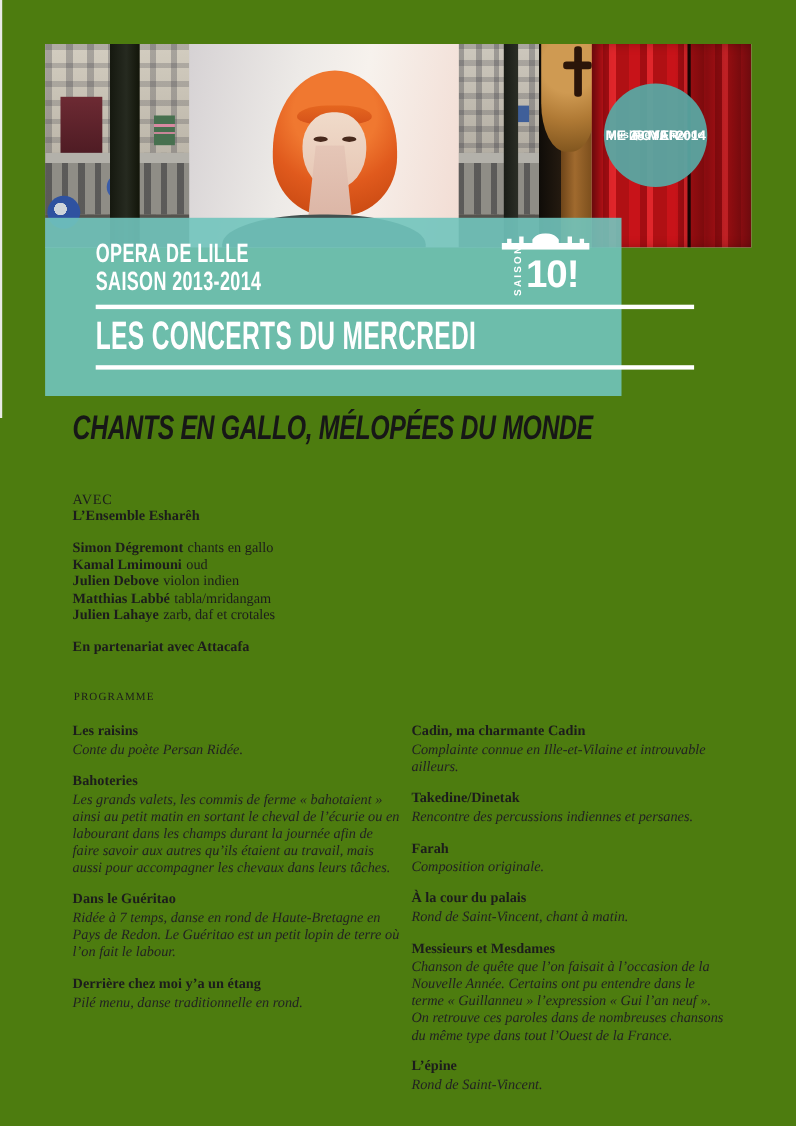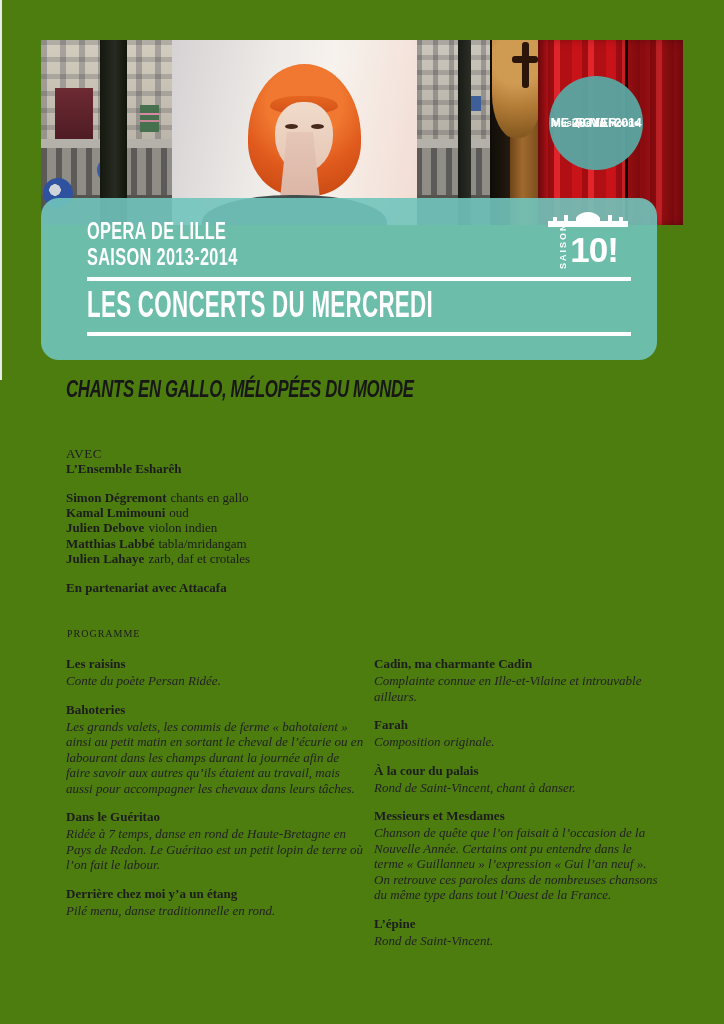--- a/index.html
+++ b/index.html
@@ -71,40 +71,40 @@
     background:linear-gradient(90deg, transparent 52%, rgba(30,0,0,.38) 72%, rgba(15,0,0,.15) 84%, rgba(0,0,0,.45) 100%);}
   .curtain-line{left:87px;top:0;width:3px;height:185px;background:#170404;}
 
   .badge{left:508px;top:36px;width:94px;height:94px;border-radius:50%;
     background:rgba(90,167,162,.95);display:flex;flex-direction:column;align-items:center;justify-content:center;
     color:#fff;text-align:center;font-family:"Liberation Sans",sans-serif;}
   .badge-sm{font-size:9.5px;font-weight:bold;line-height:12px;}
   .badge-lg{font-size:12.5px;font-weight:bold;line-height:15px;letter-spacing:-.2px;}
 
   
-  .banner{position:absolute;left:41px;top:198px;width:616px;height:162px;
-    background:rgba(113,196,188,.9);color:#fff;font-family:"Liberation Sans",sans-serif;border-radius:18px;}
+  .banner{position:absolute;left:41px;top:198px;width:524px;height:162px;
+    background:rgba(113,196,188,.9);color:#fff;font-family:"Liberation Sans",sans-serif;}
   .banner-org,.banner-season{position:absolute;left:46px;font-weight:bold;font-size:24px;line-height:26px;
     transform:scaleX(.68);transform-origin:left center;white-space:nowrap;letter-spacing:.5px;}
   .banner-org{top:20px;}
   .banner-season{top:46px;}
   .banner-rule{position:absolute;left:46px;width:544px;height:3.5px;background:#fff;}
   .rule-1{top:79px;} .rule-2{top:134px;}
   .banner-series{position:absolute;left:46px;top:88px;font-weight:bold;font-size:36px;line-height:38px;
     transform:scaleX(.62);transform-origin:left center;white-space:nowrap;letter-spacing:.5px;}
   .logo10{position:absolute;right:26px;top:14px;width:86px;text-align:center;color:#fff;}
   .logo10 svg{display:block;margin:0 auto;}
   .logo10-row{display:flex;align-items:center;justify-content:center;height:46px;}
   .logo10-saison{writing-mode:vertical-rl;transform:rotate(180deg);font-size:9px;font-weight:bold;
     letter-spacing:2px;height:38px;margin-right:2px;}
   .logo10-num{font-size:35px;font-weight:bold;line-height:40px;letter-spacing:-1px;}
 
   
   .doc-title{position:absolute;left:66px;top:372px;margin:0;font-family:"Liberation Sans",sans-serif;
-    font-weight:bold;font-style:italic;font-size:23px;line-height:34px;color:#171717;white-space:nowrap;}
+    font-weight:bold;font-style:italic;font-size:31px;line-height:34px;color:#171717;white-space:nowrap;}
   .doc-title span{display:inline-block;transform:scaleX(.73);transform-origin:left center;letter-spacing:-.5px;}
 
   .credits{position:absolute;left:66px;top:446px;font-size:13px;line-height:15px;}
   .avec{letter-spacing:.6px;}
   .ensemble{font-weight:bold;font-family:Liberation Serif, serif;}
   .performers{margin-top:14px;}
   .performer{line-height:15.2px;}
   .p-name{font-weight:bold;margin-right:4px;}
   .partnership{font-weight:bold;margin-top:14px;}
 
@@ -228,26 +228,30 @@
         <div class="prog-desc">Pilé menu, danse traditionnelle en rond.</div>
       </div>
     </div>
 
     <div class="col col-right">
       <div class="prog-item">
         <div class="prog-title">Cadin, ma charmante Cadin</div>
         <div class="prog-desc">Complainte connue en Ille-et-Vilaine et introuvable ailleurs.</div>
       </div>
       <div class="prog-item">
+        <div class="prog-title">Takedine/Dinetak</div>
+        <div class="prog-desc">Rencontre des percussions indiennes et persanes.</div>
+      </div>
+      <div class="prog-item">
         <div class="prog-title">Farah</div>
         <div class="prog-desc">Composition originale.</div>
       </div>
       <div class="prog-item">
         <div class="prog-title">À la cour du palais</div>
-        <div class="prog-desc">Rond de Saint-Vincent, chant à danser.</div>
+        <div class="prog-desc">Rond de Saint-Vincent, chant à matin.</div>
       </div>
       <div class="prog-item">
         <div class="prog-title">Messieurs et Mesdames</div>
         <div class="prog-desc">Chanson de quête que l’on faisait à l’occasion de la Nouvelle Année. Certains ont pu entendre dans le terme « Guillanneu » l’expression « Gui l’an neuf ». On retrouve ces paroles dans de nombreuses chansons du même type dans tout l’Ouest de la France.</div>
       </div>
       <div class="prog-item">
         <div class="prog-title">L’épine</div>
         <div class="prog-desc">Rond de Saint-Vincent.</div>
       </div>
     </div>

